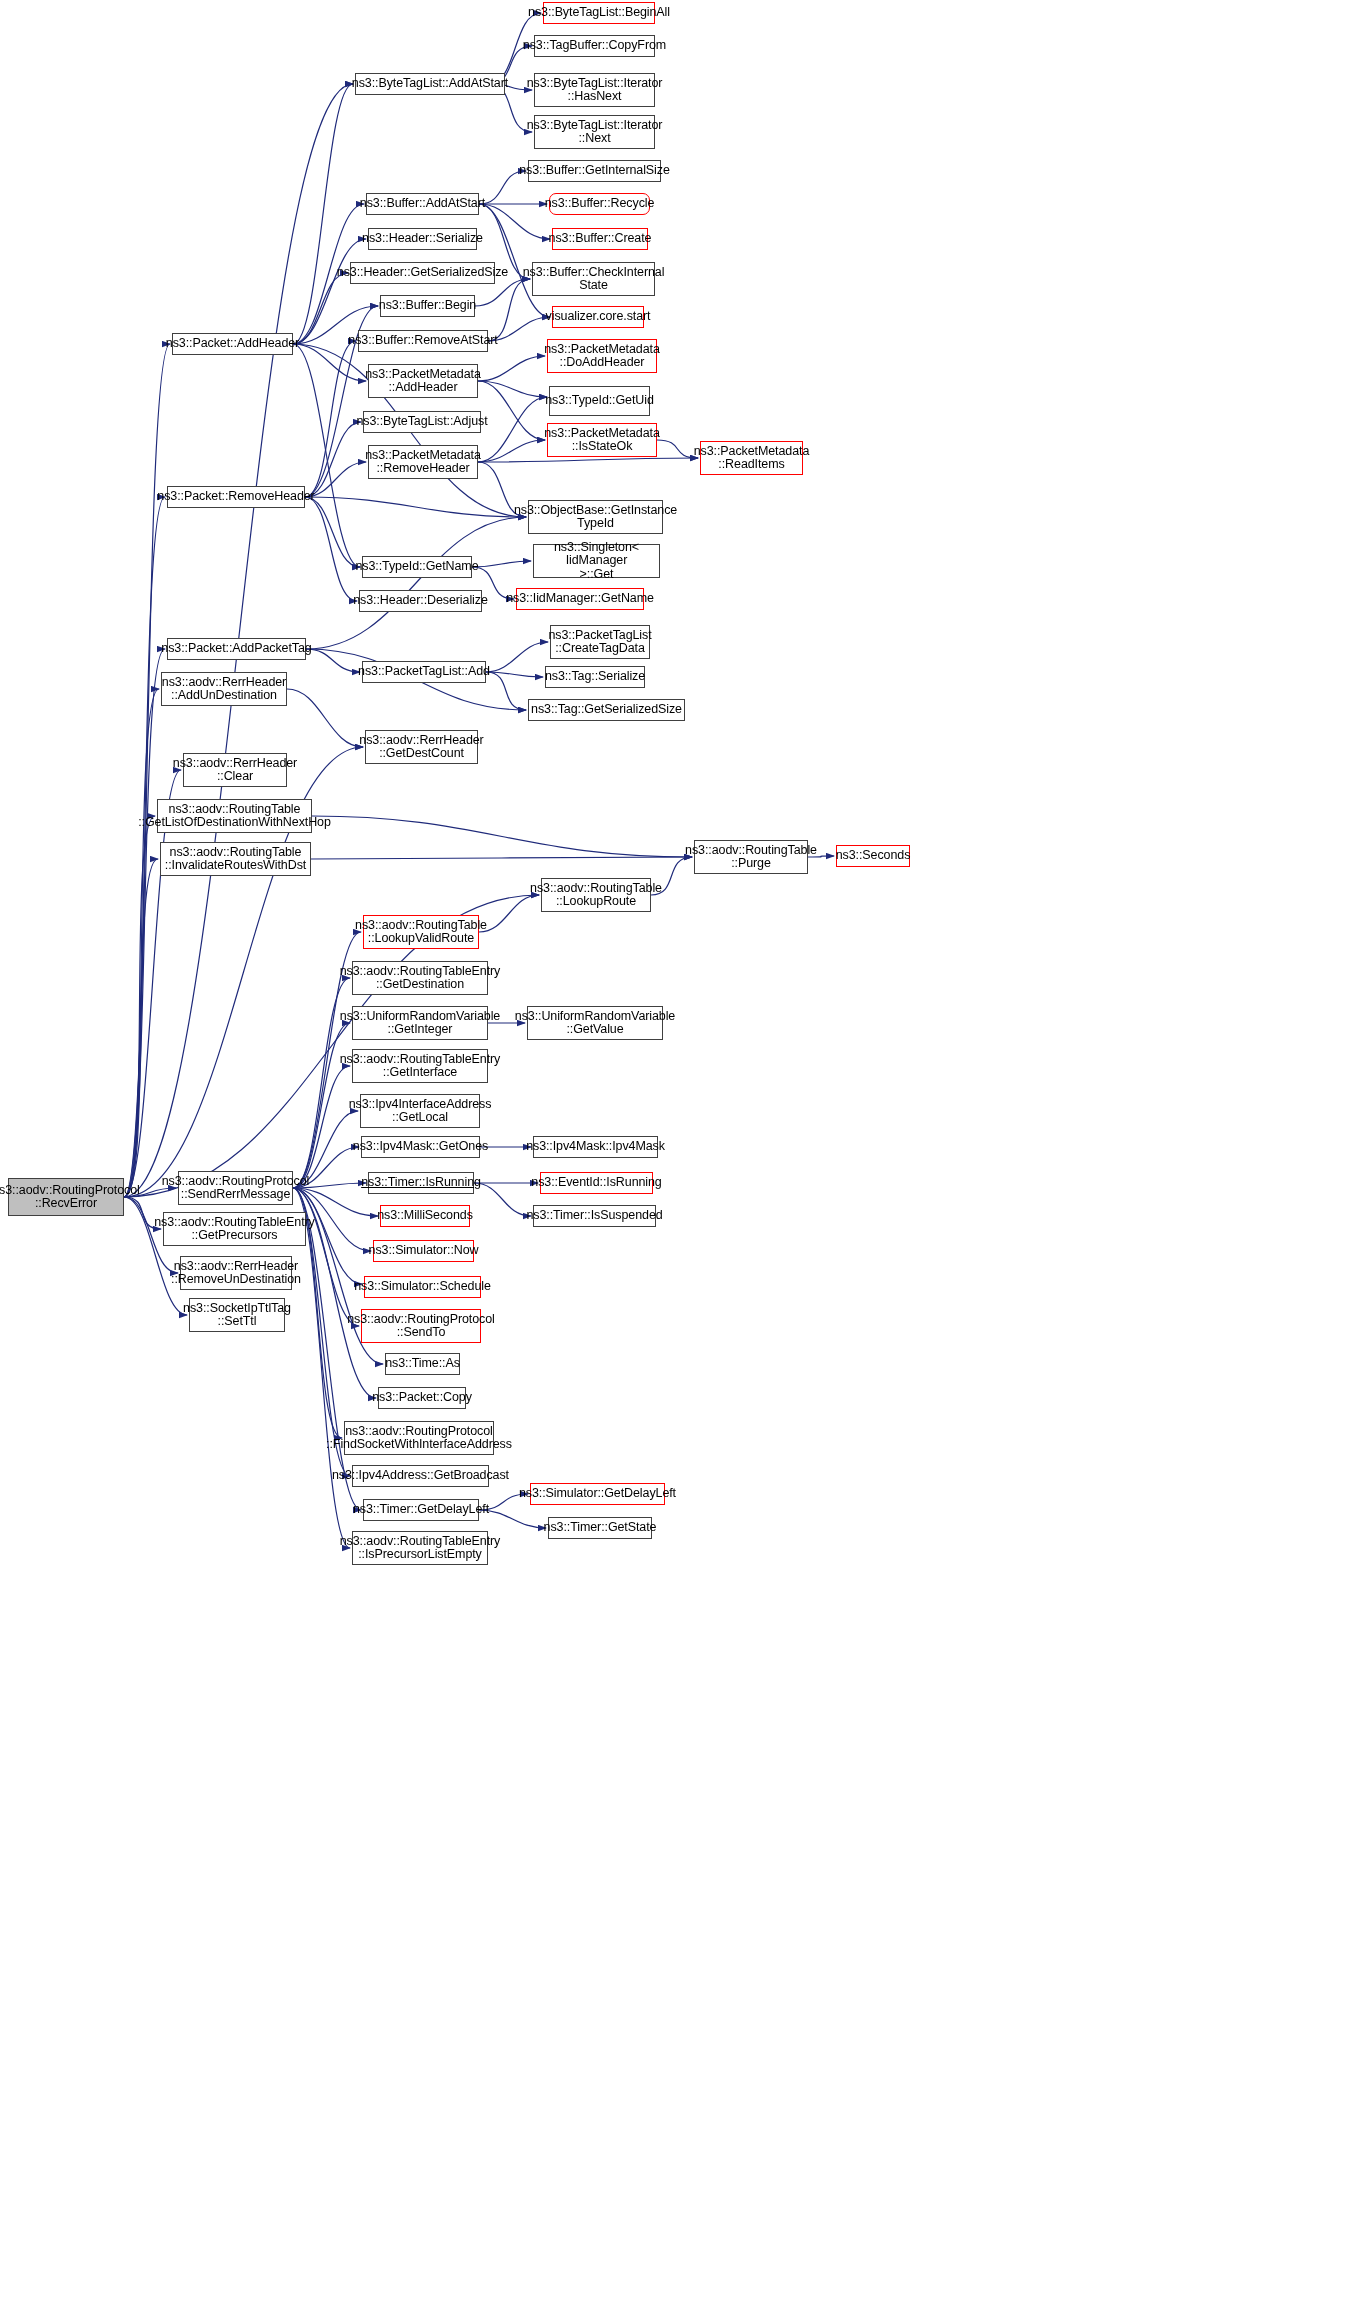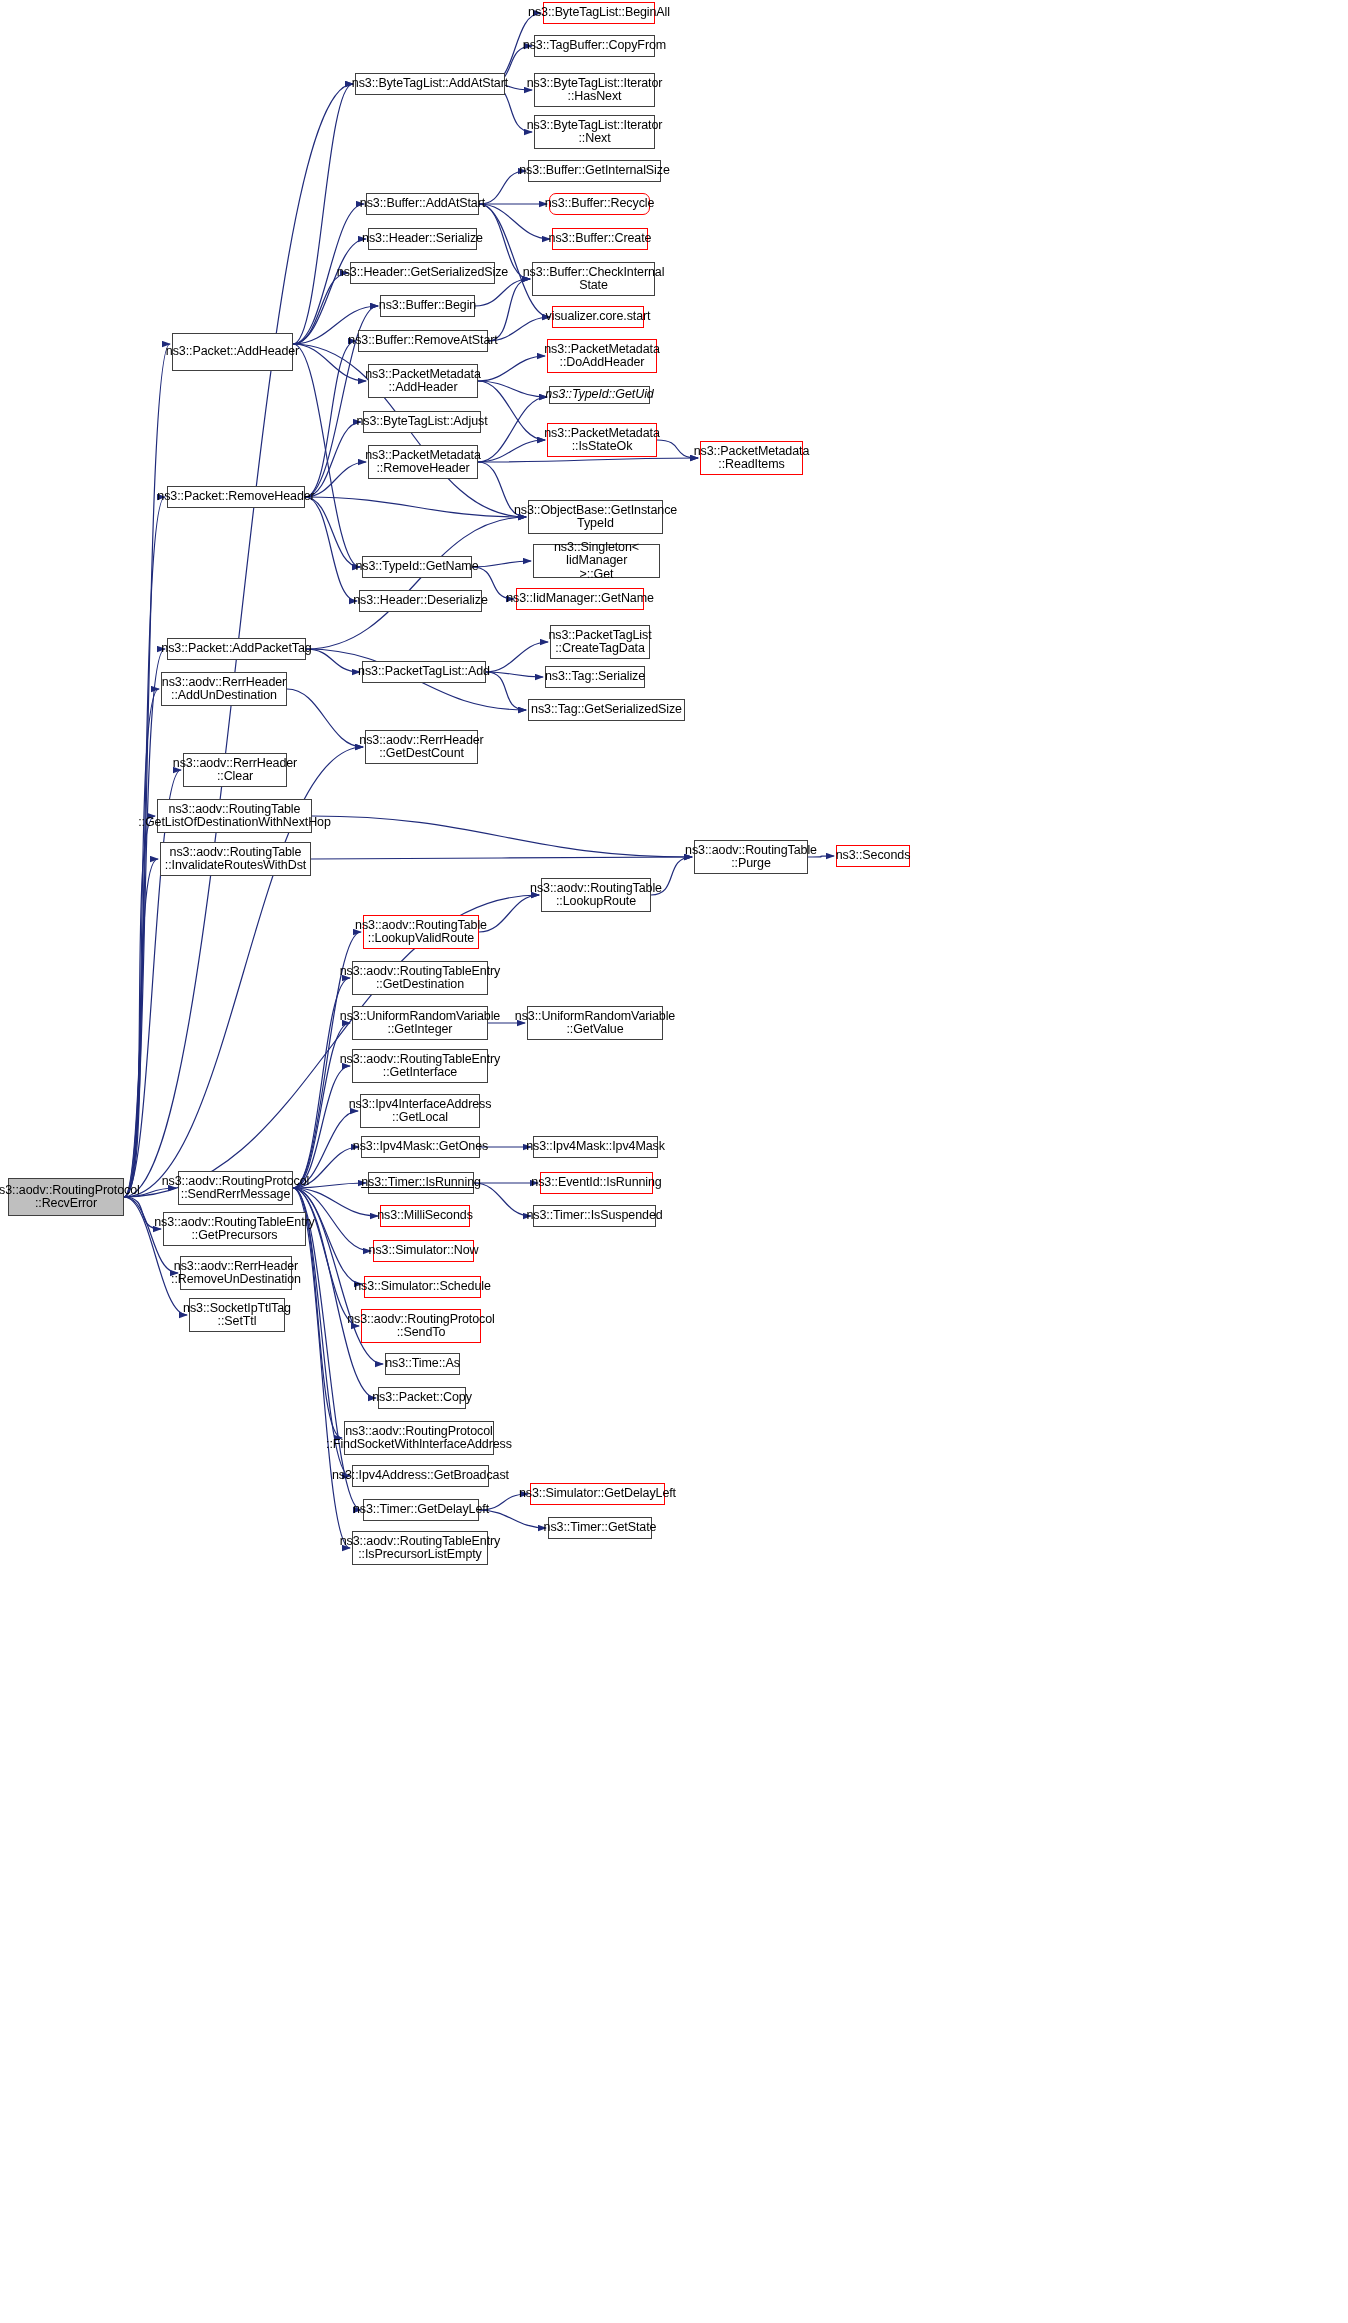--- a/index.html
+++ b/index.html
@@ -160,27 +160,27 @@
       <div class="node" style="left: 528px; top: 160px; width: 133px; height: 22px;">ns3::Buffer::GetInternalSize</div>
       <div class="node" style="left: 366px; top: 193px; width: 113px; height: 22px;">ns3::Buffer::AddAtStart</div>
       <div class="node red" style="left: 549px; top: 193px; width: 101px; height: 22px; border-radius: 7px;">ns3::Buffer::Recycle</div>
       <div class="node red" style="left: 552px; top: 228px; width: 96px; height: 22px;">ns3::Buffer::Create</div>
       <div class="node" style="left: 368px; top: 228px; width: 109px; height: 22px;">ns3::Header::Serialize</div>
       <div class="node" style="left: 350px; top: 262px; width: 145px; height: 22px;">ns3::Header::GetSerializedSize</div>
       <div class="node" style="left: 532px; top: 262px; width: 123px; height: 34px;">ns3::Buffer::CheckInternal
 State</div>
       <div class="node" style="left: 380px; top: 295px; width: 95px; height: 22px;">ns3::Buffer::Begin</div>
       <div class="node red" style="left: 552px; top: 306px; width: 92px; height: 22px;">visualizer.core.start</div>
-      <div class="node" style="left: 172px; top: 333px; width: 121px; height: 38px;">ns3::Packet::AddHeader</div>
+      <div class="node" style="left: 172px; top: 333px; width: 121px; height: 22px;">ns3::Packet::AddHeader</div>
       <div class="node" style="left: 358px; top: 330px; width: 130px; height: 22px;">ns3::Buffer::RemoveAtStart</div>
       <div class="node red" style="left: 547px; top: 339px; width: 110px; height: 34px;">ns3::PacketMetadata
 ::DoAddHeader</div>
       <div class="node" style="left: 368px; top: 364px; width: 110px; height: 34px;">ns3::PacketMetadata
 ::AddHeader</div>
-      <div class="node" style="left: 549px; top: 386px; width: 101px; height: 18px; font-style: italic;">ns3::TypeId::GetUid</div>
+      <div class="node" style="left: 549px; top: 386px; width: 101px; height: 30px;">ns3::TypeId::GetUid</div>
       <div class="node" style="left: 363px; top: 411px; width: 118px; height: 22px;">ns3::ByteTagList::Adjust</div>
       <div class="node red" style="left: 547px; top: 423px; width: 110px; height: 34px;">ns3::PacketMetadata
 ::IsStateOk</div>
       <div class="node red" style="left: 700px; top: 441px; width: 103px; height: 34px;">ns3::PacketMetadata
 ::ReadItems</div>
       <div class="node" style="left: 368px; top: 445px; width: 110px; height: 34px;">ns3::PacketMetadata
 ::RemoveHeader</div>
       <div class="node" style="left: 167px; top: 486px; width: 138px; height: 22px;">ns3::Packet::RemoveHeader</div>
       <div class="node" style="left: 528px; top: 500px; width: 135px; height: 34px;">ns3::ObjectBase::GetInstance
 TypeId</div>

